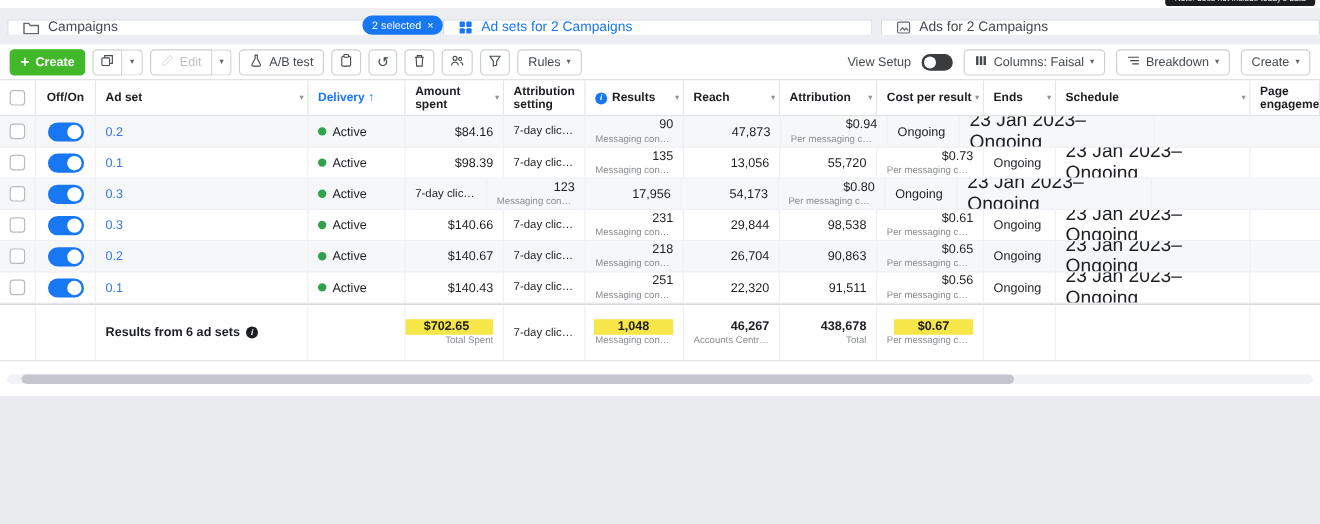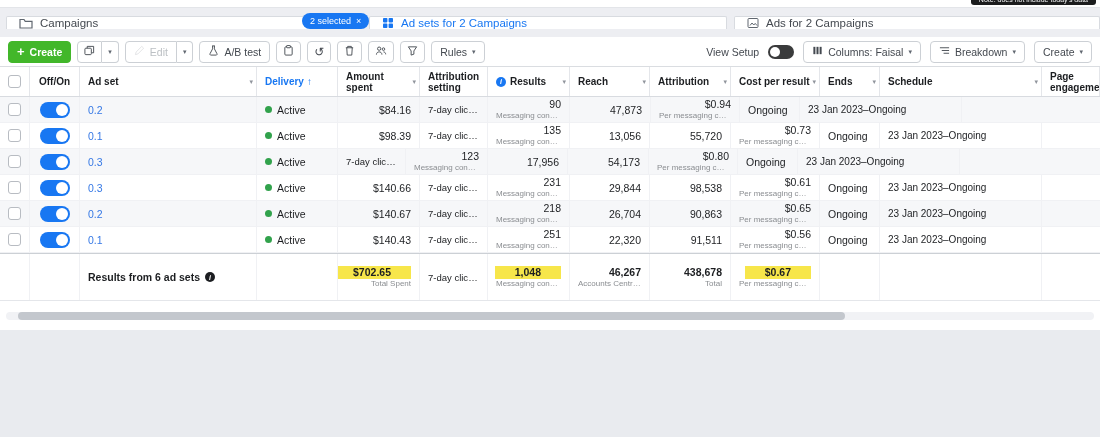--- a/index.html
+++ b/index.html
@@ -60,21 +60,21 @@
   .c-toggle { width:50px; justify-content:center; padding:0 4px; }
   .c-adset { width:177px; }
   .c-delivery { width:81px; }
   .c-amount { width:82px; }
   .c-attr { width:68px; font-size:9.5px; }
   .c-results { width:82px; }
   .c-reach { width:80px; }
   .c-impr { width:81px; }
   .c-cpr { width:89px; }
   .c-ends { width:60px; }
-  .c-sched { width:162px; font-size:10px; }
+  .c-sched { width:162px; font-size:16px; }
   .c-page { flex:1; border-right:none; }
 
   .checkbox { width:13px; height:13px; border:1px solid #b8bcc2; border-radius:3px; background:#fff; cursor:pointer; flex:none; }
   .toggle { width:30px; height:16px; border-radius:9px; background:#1877f2; position:relative; cursor:pointer; flex:none; }
   .knob { position:absolute; top:2px; right:2px; width:12px; height:12px; border-radius:50%; background:#fff; }
   .adset-link { color:#3578e5; text-decoration:none; cursor:pointer; }
   .dot { width:7px; height:7px; background:#31a24c; border-radius:50%; margin-right:5px; flex:none; }
   .hl { background:#f7e64a; padding:0 20px; }
   .info-badge { width:10px; height:10px; border-radius:50%; background:#1877f2; color:#fff; font-size:7px; display:inline-flex; align-items:center; justify-content:center; font-weight:bold; flex:none; margin-right:4px; font-style:italic; }
   .info-dark { background:#1c1e21; margin-left:5px; margin-right:0; }

